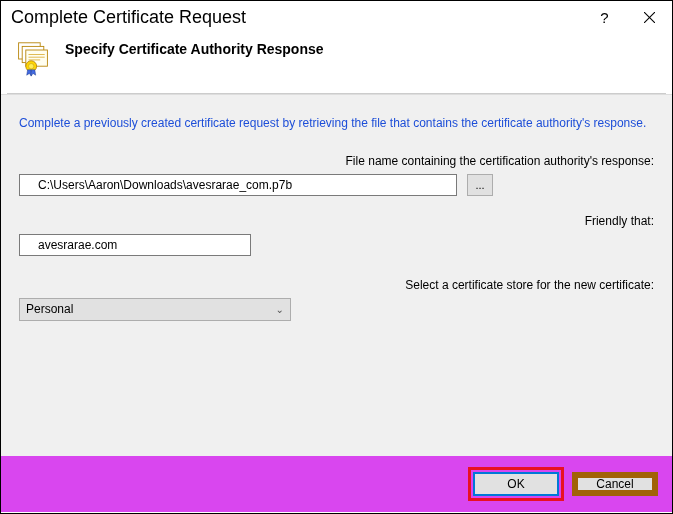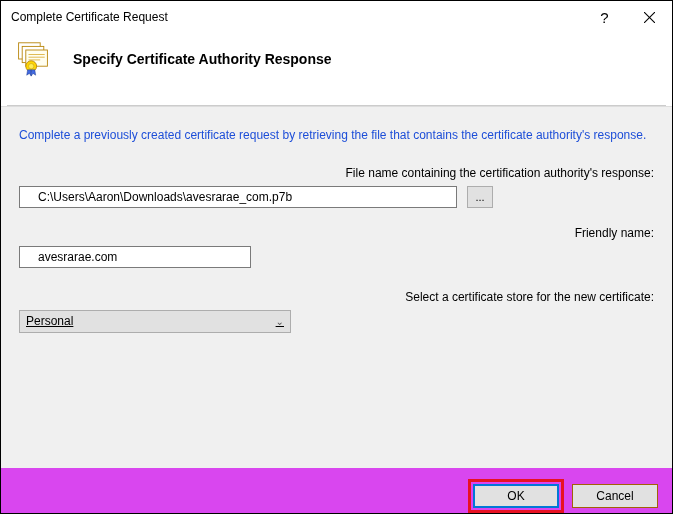--- a/index.html
+++ b/index.html
@@ -18,21 +18,21 @@
     }
     .titlebar {
       height: 32px;
       display: flex;
       align-items: center;
       padding: 0 0 0 10px;
       background: #fff;
     }
     .titlebar-title {
       flex: 1;
-      font-size: 12px;
+      font-size: 18px;
       color: #000;
     }
     .titlebar-btn {
       width: 45px;
       height: 30px;
       display: flex;
       align-items: center;
       justify-content: center;
       font-size: 14px;
       color: #000;
@@ -41,23 +41,22 @@
     .titlebar-btn.help {
       font-size: 15px;
       font-weight: normal;
     }
     .titlebar-btn.close svg {
       width: 11px;
       height: 11px;
     }
     .header {
       display: flex;
-      align-items: center;
-      padding: 8px 14px 28px 14px;
-      gap: 22px;
+      padding: 8px 14px 16px 14px;
+      gap: 14px;
     }
     .header-icon {
       width: 36px;
       height: 36px;
       position: relative;
       flex-shrink: 0;
     }
     .header-title {
       font-size: 14px;
       font-weight: bold;
@@ -114,21 +113,20 @@
       letter-spacing: 0px;
     }
     .friendly-input {
       width: 232px;
       margin-bottom: 22px;
     }
     .select-wrap {
       position: relative;
       width: 272px;
       margin-bottom: 10px;
-      text-decoration: underline;
     }
     .select-box {
       border: 1px solid #adadad;
       background: #e1e1e1;
       height: 23px;
       display: flex;
       align-items: center;
       padding: 0 6px;
       cursor: pointer;
       justify-content: space-between;
@@ -142,21 +140,21 @@
       height: 56px;
       display: flex;
       align-items: center;
       justify-content: flex-end;
       padding: 0 14px;
       gap: 8px;
     }
     .btn {
       width: 86px;
       height: 24px;
-      border: 1px solid #a16207;
+      border: 6px solid #a16207;
       background: #e1e1e1;
       font-family: inherit;
       font-size: 12px;
       cursor: pointer;
       display: flex;
       align-items: center;
       justify-content: center;
     }
     .ok-wrap {
       border: 3px solid #e81123;
@@ -203,21 +201,21 @@
 
 <div class="content">
   <div class="intro">Complete a previously created certificate request by retrieving the file that contains the certificate authority's response.</div>
 
   <div class="field-label">File name containing the certification authority's response:</div>
   <div class="file-row">
     <input type="text" class="text-input file-input" value="C:\Users\Aaron\Downloads\avesrarae_com.p7b" style="">
     <div class="browse-btn">...</div>
   </div>
 
-  <div class="field-label">Friendly name:</div>
+  <div class="field-label">Friendly that:</div>
   <input type="text" class="text-input friendly-input" value="avesrarae.com" style="">
 
   <div class="field-label">Select a certificate store for the new certificate:</div>
   <div class="select-wrap">
     <div class="select-box">
       <span>Personal</span>
       <span class="select-arrow">⌄</span>
     </div>
   </div>
 </div>

